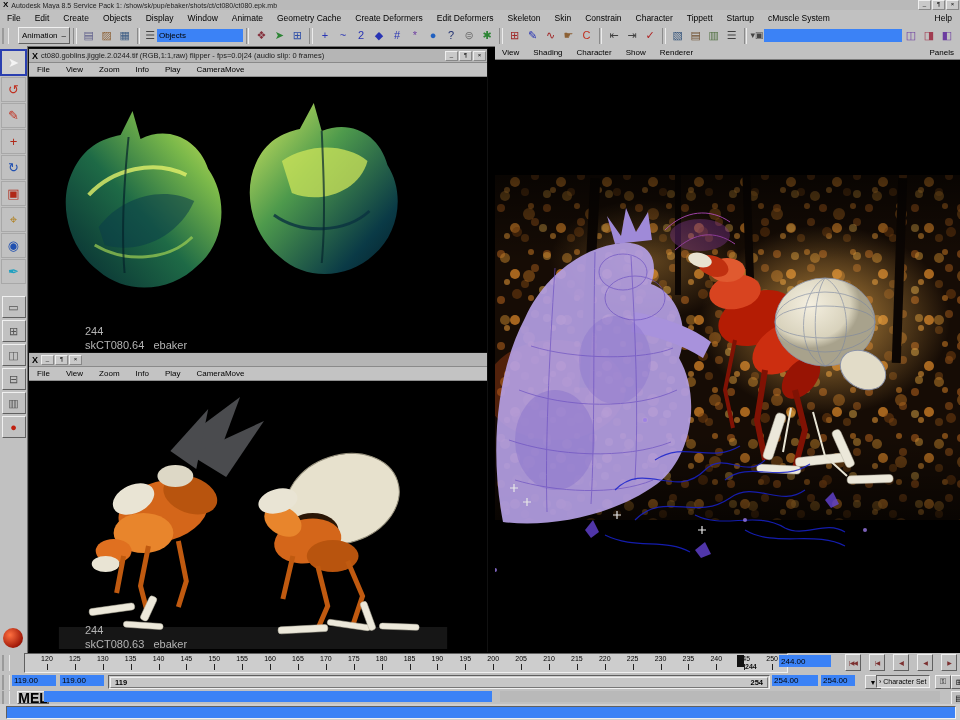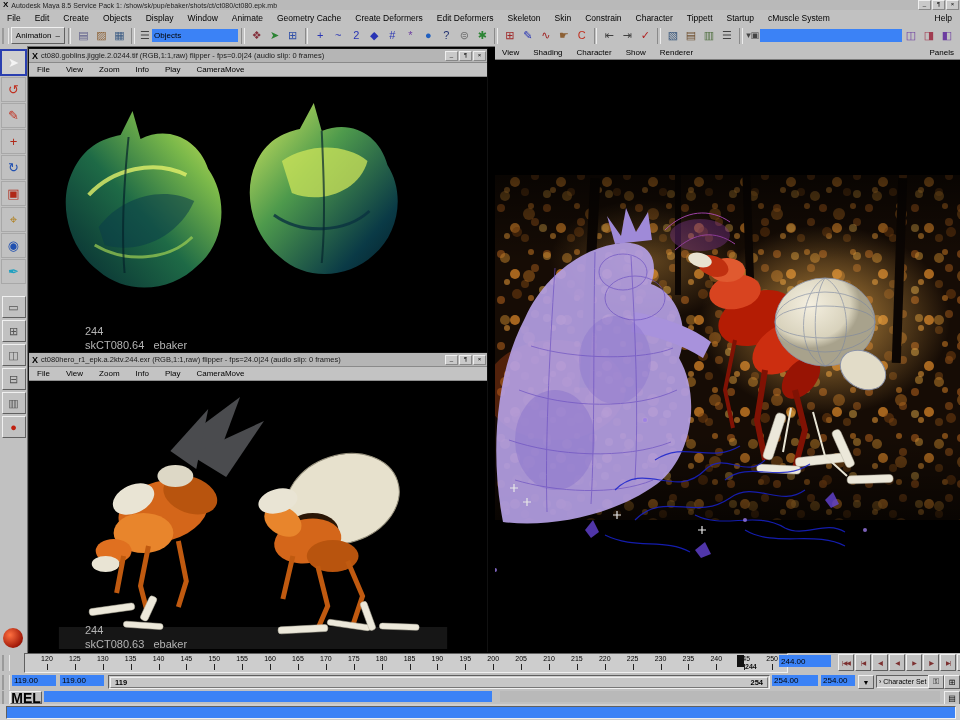--- a/index.html
+++ b/index.html
@@ -1,19 +1,19 @@
 <!DOCTYPE html>
 <html><head>
 <meta charset="utf-8">
 <style>
   html,body{margin:0;padding:0;background:#555;}
   #root{position:relative;width:960px;height:720px;background:#000;overflow:hidden;
         font-family:"Liberation Sans",sans-serif;color:#000;}
   .raised{background:#c1c1c1;border-top:1px solid #f0f0f0;border-left:1px solid #f0f0f0;
-          border-right:1px solid #606060;border-bottom:1px solid #606060;}
+          border-right:1px solid #606060;border-bottom:1px solid #606060;margin-left:7px;}
   .sunken{background:#cdcdcd;border-top:1px solid #606060;border-left:1px solid #606060;
           border-right:1px solid #f0f0f0;border-bottom:1px solid #f0f0f0;}
   .white-in{background:#3b82f6;border-top:1px solid #606060;border-left:1px solid #606060;
           border-right:1px solid #f0f0f0;border-bottom:1px solid #f0f0f0;}
   .abs{position:absolute;}
   .row{display:flex;align-items:center;}
   
   #titlebar{left:0;top:0;width:960px;height:10px;background:#b9b9b9;display:flex;align-items:center;
             font-size:7px;border-bottom:1px solid #7a7a7a;}
   #titlebar .appicon{font-weight:bold;font-size:8px;margin:0 3px;line-height:8px;}
@@ -326,21 +326,20 @@
         </g>
       </svg>
       <span class="slate" style="bottom:16px;">244</span>
       <span class="slate" style="bottom:2px;">skCT080.64   ebaker</span>
     </div>
   </div>
 
   <div class="flipper" style="top:352px;height:300px;">
     <div class="ftitle">
       <span class="appicon">X</span>
-      <span class="ttl">ct080hero_r1_epk.a.2ktv.244.exr (RGB,1:1,raw) flipper - fps=24.0|24 (audio slip: 0 frames)</span>
       <span class="row">
 
       <span class="wbtn">_</span>
           <span class="wbtn">¶</span>
           <span class="wbtn">×</span>
         </span>
     </div>
     <div class="fmenu">
       <span class="row">
 

